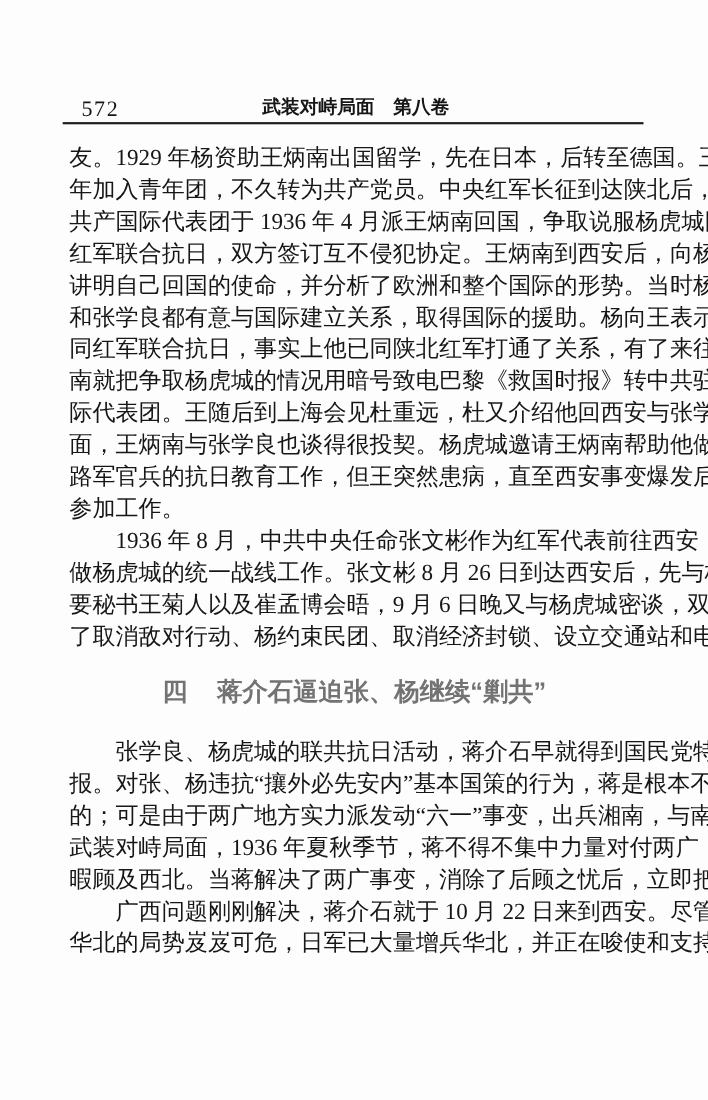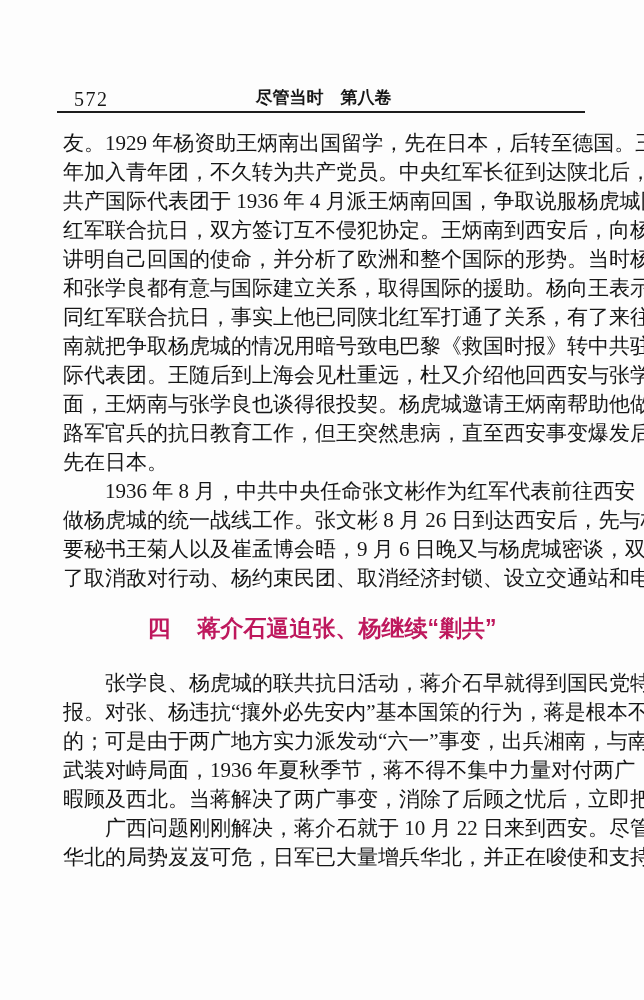--- a/index.html
+++ b/index.html
@@ -67,47 +67,47 @@
   .line.no-stretch { text-align-last: left; }
   .line.indent { text-indent: 42px; }
   .heading {
     text-align: center;
     font-weight: bold;
     font-size: 23px;
     line-height: 31px;
     margin-top: 20px;
     margin-bottom: 25px;
     font-family: "Liberation Sans", "DejaVu Sans", sans-serif;
-    color: #be185d;
+    color: #737373;
   }
   .heading .heading-num { margin-right: 27px; }
 </style>
 </head>
 <body>
 
 <div class="page">
   <div class="header">
     <span class="pagenum">572</span>
-    <span class="running-title">尽管当时　第八卷</span>
+    <span class="running-title">武装对峙局面　第八卷</span>
   </div>
   <div class="rule"></div>
   <div class="body-text" id="body-content">
       <div class="paragraph">
         <div class="line">友。1929 年杨资助王炳南出国留学，先在日本，后转至德国。王 1925</div>
         <div class="line">年加入青年团，不久转为共产党员。中央红军长征到达陕北后，中共驻</div>
         <div class="line">共产国际代表团于 1936 年 4 月派王炳南回国，争取说服杨虎城同意与</div>
         <div class="line">红军联合抗日，双方签订互不侵犯协定。王炳南到西安后，向杨坦率地</div>
         <div class="line">讲明自己回国的使命，并分析了欧洲和整个国际的形势。当时杨虎城</div>
         <div class="line">和张学良都有意与国际建立关系，取得国际的援助。杨向王表示他愿</div>
         <div class="line">同红军联合抗日，事实上他已同陕北红军打通了关系，有了来往。王炳</div>
         <div class="line">南就把争取杨虎城的情况用暗号致电巴黎《救国时报》转中共驻共产国</div>
         <div class="line">际代表团。王随后到上海会见杜重远，杜又介绍他回西安与张学良会</div>
         <div class="line">面，王炳南与张学良也谈得很投契。杨虎城邀请王炳南帮助他做十七</div>
         <div class="line">路军官兵的抗日教育工作，但王突然患病，直至西安事变爆发后才正式</div>
-        <div class="line no-stretch">先在日本。</div>
+        <div class="line no-stretch">参加工作。</div>
       </div>
       <div class="paragraph">
         <div class="line indent">1936 年 8 月，中共中央任命张文彬作为红军代表前往西安，专门</div>
         <div class="line">做杨虎城的统一战线工作。张文彬 8 月 26 日到达西安后，先与杨的机</div>
         <div class="line">要秘书王菊人以及崔孟博会晤，9 月 6 日晚又与杨虎城密谈，双方达成</div>
         <div class="line">了取消敌对行动、杨约束民团、取消经济封锁、设立交通站和电台等协</div>
       </div>
       <div class="heading"><span class="heading-num">四</span><span>蒋介石逼迫张、杨继续“剿共”</span></div>
       <div class="paragraph">
         <div class="line indent">张学良、杨虎城的联共抗日活动，蒋介石早就得到国民党特务的密</div>

